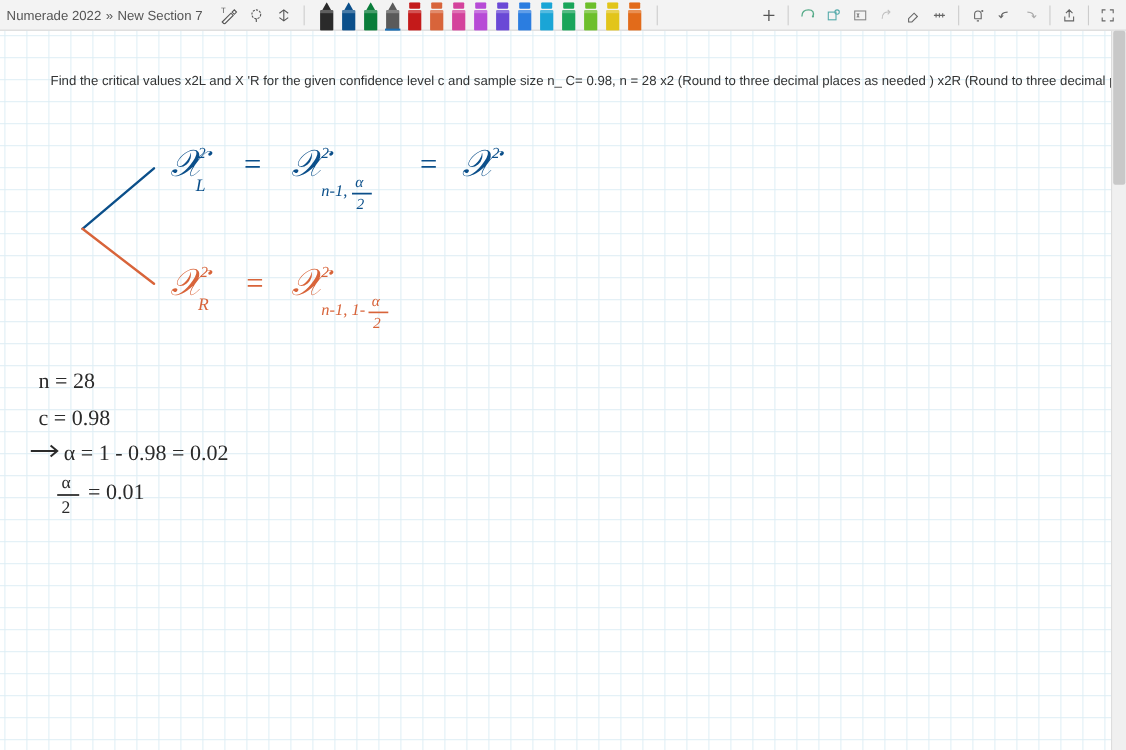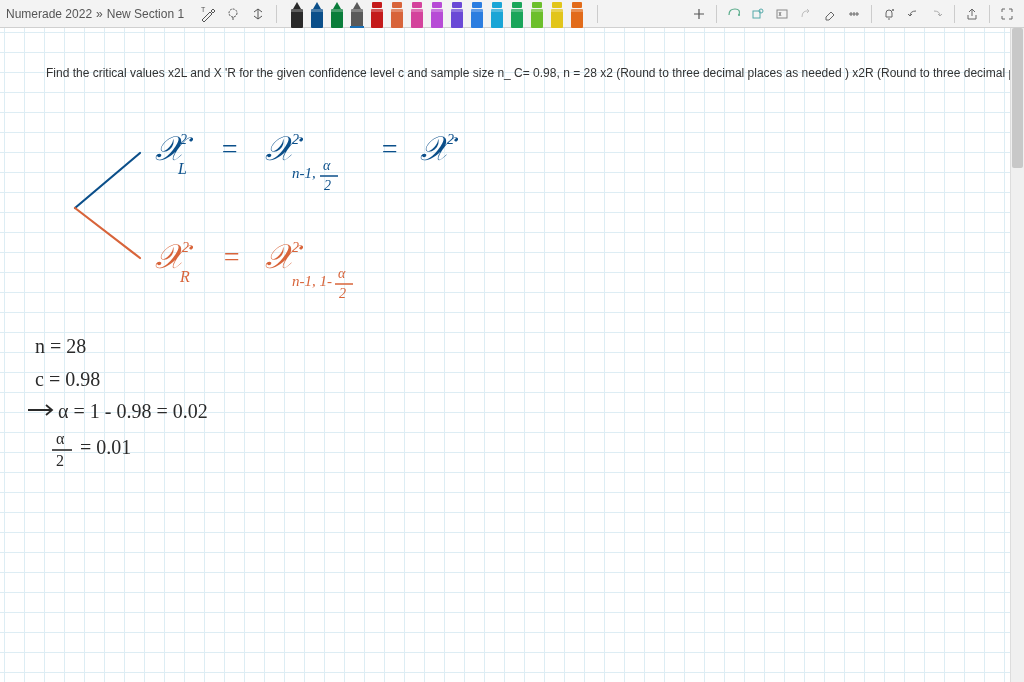--- a/index.html
+++ b/index.html
@@ -118,21 +118,21 @@
     border-radius:2px;
   }
 </style>
 </head>
 <body>
 
 <div class="toolbar">
   <div class="breadcrumb">
     <span>Numerade 2022</span>
     <span>»</span>
-    <span>New Section 1</span>
+    <span>New Section 7</span>
   </div>
 
   <div class="tool-btn">
     <svg width="16" height="16" viewBox="0 0 16 16">
         <path d="M2 14 L10 6 L12 8 L4 16 Z M11 5 L13 3 L15 5 L13 7 Z" fill="none" stroke="#555" stroke-width="1"></path>
         <text x="1" y="6" font-size="7" fill="#555">T</text>
       </svg>
   </div>
   <div class="tool-btn">
     <svg width="14" height="14" viewBox="0 0 14 14">

